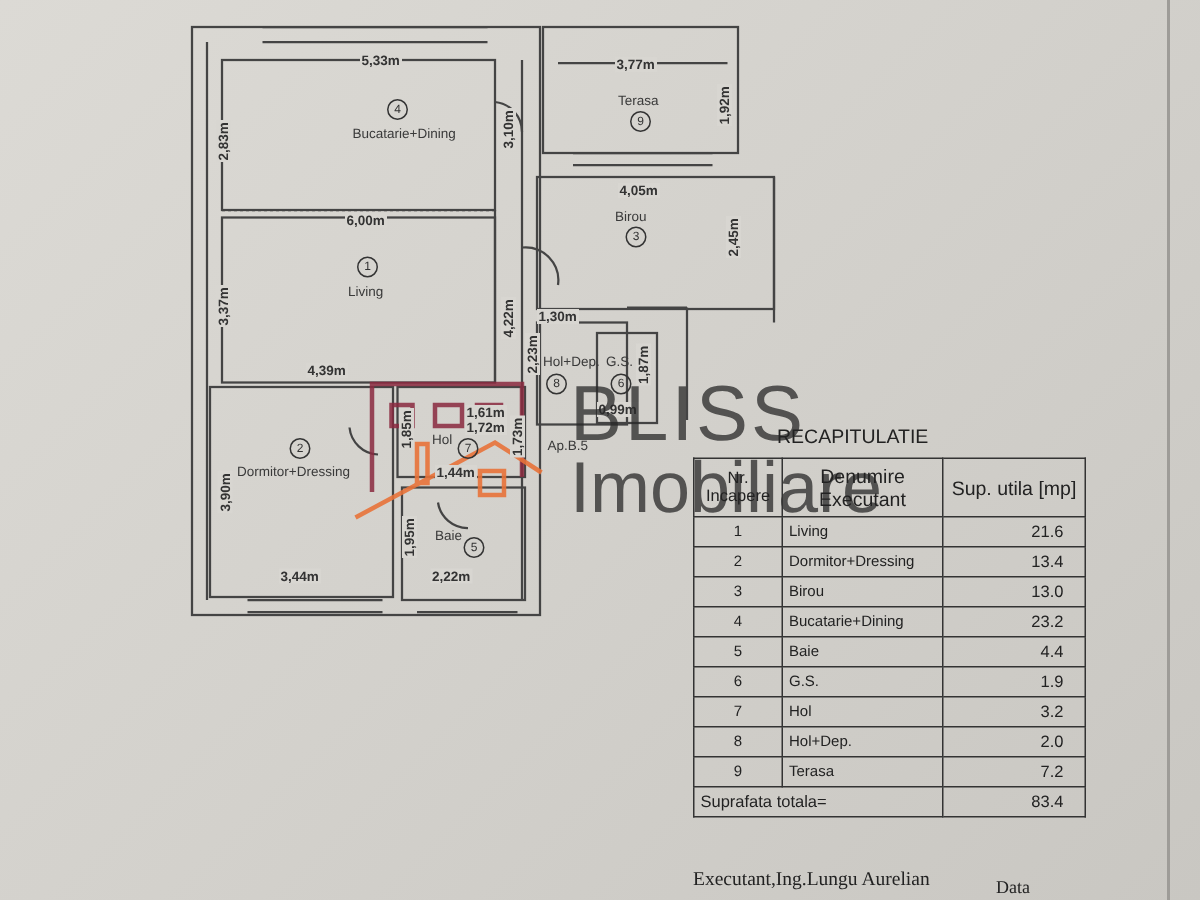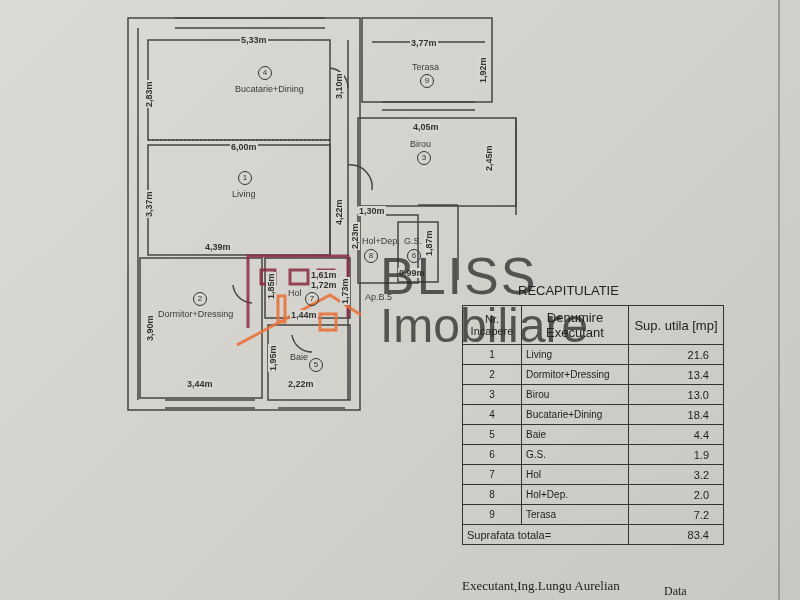--- a/index.html
+++ b/index.html
@@ -152,21 +152,21 @@
     <td class="c3">13.4</td>
   </tr>
   <tr>
     <td class="c1">3</td>
     <td class="c2">Birou</td>
     <td class="c3">13.0</td>
   </tr>
   <tr>
     <td class="c1">4</td>
     <td class="c2">Bucatarie+Dining</td>
-    <td class="c3">18.4</td>
+    <td class="c3">23.2</td>
   </tr>
   <tr>
     <td class="c1">5</td>
     <td class="c2">Baie</td>
     <td class="c3">4.4</td>
   </tr>
   <tr>
     <td class="c1">6</td>
     <td class="c2">G.S.</td>
     <td class="c3">1.9</td>

